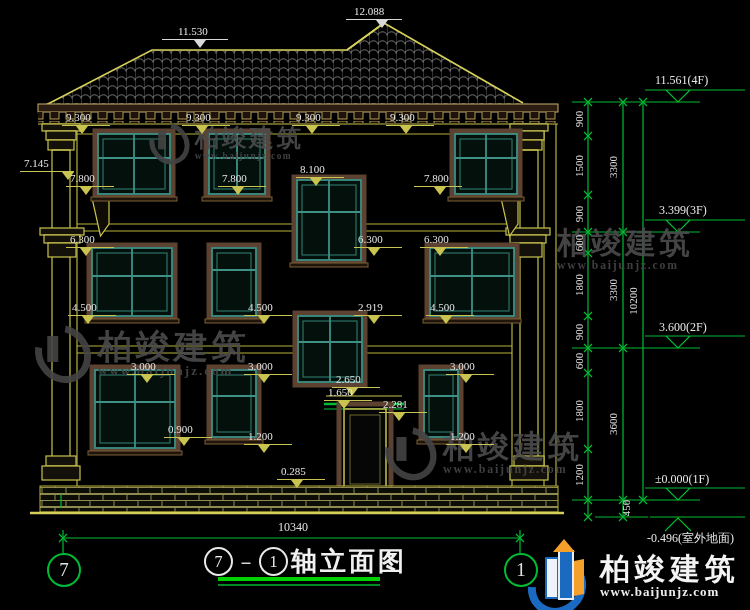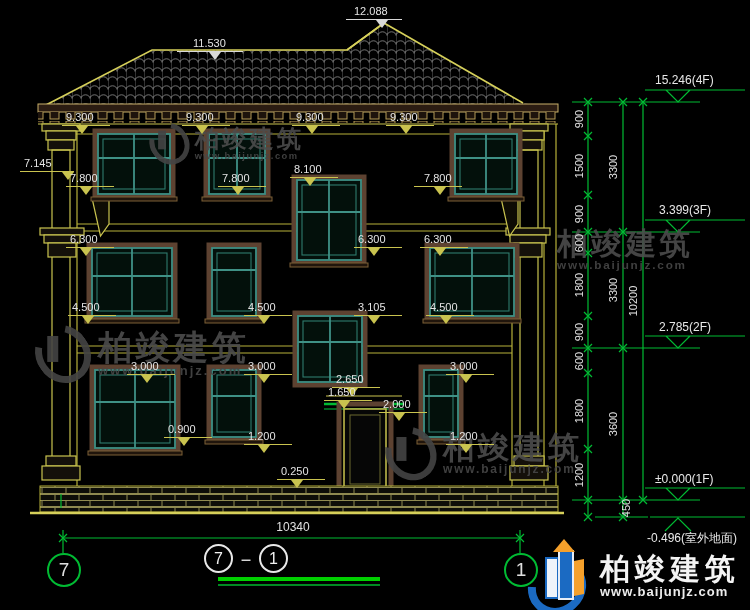--- a/index.html
+++ b/index.html
@@ -1,17 +1,17 @@
 <!DOCTYPE html>
 <html><head>
 <meta charset="utf-8">
 <style>
   html,body{margin:0;padding:0;background:#000;}
   .stage{position:relative;width:750px;height:610px;background:#000;overflow:hidden;
-         font-family:Liberation Sans, sans-serif;}
+         font-family:Liberation Serif, serif;}
   .stage svg{position:absolute;left:0;top:0;z-index:1;}
   
   .marker{position:absolute;z-index:3;}
   .mtext{color:#e4e4e4;font-size:11px;line-height:11px;white-space:nowrap;display:block;}
   .mline{position:absolute;top:13px;height:1px;background:#c9c34f;display:block;}
   .mtri{position:absolute;top:14px;width:0;height:0;display:block;
         border-left:6px solid transparent;border-right:6px solid transparent;border-top:8px solid #c9c34f;}
   .marker.roof .mline{background:#d9d9d9;}
   .marker.roof .mtri{border-top-color:#d9d9d9;}
   
@@ -268,21 +268,21 @@
         <use href="#tk" x="520" y="538"></use>
     </g>
   </svg>
 
   <div id="anno">
       <div class="marker roof" style="left: 354px; top: 6px;">
         <span class="mtext">12.088</span>
         <i class="mline" style="width: 56px; left: -8px;"></i>
         <i class="mtri" style="left: 22px;"></i>
       </div>
-      <div class="marker roof" style="left: 193px; top: 26px; margin-top: 12px;">
+      <div class="marker roof" style="left: 178px; top: 26px;">
         <span class="mtext">11.530</span>
         <i class="mline" style="width: 66px; left: -16px;"></i>
         <i class="mtri" style="left: 16px;"></i>
       </div>
       <div class="marker" style="left: 66px; top: 112px;">
         <span class="mtext">9.300</span>
         <i class="mline" style="width: 48px; left: -4px;"></i>
         <i class="mtri" style="left: 10px;"></i>
       </div>
       <div class="marker" style="left: 186px; top: 112px;">
@@ -308,21 +308,21 @@
       <div class="marker" style="left: 70px; top: 173px;">
         <span class="mtext">7.800</span>
         <i class="mline" style="width: 48px; left: -4px;"></i>
         <i class="mtri" style="left: 10px;"></i>
       </div>
       <div class="marker" style="left: 222px; top: 173px;">
         <span class="mtext">7.800</span>
         <i class="mline" style="width: 48px; left: -4px;"></i>
         <i class="mtri" style="left: 10px;"></i>
       </div>
-      <div class="marker" style="left: 294px; top: 164px;">
+      <div class="marker" style="left: 300px; top: 164px;">
         <span class="mtext">8.100</span>
         <i class="mline" style="width: 48px; left: -4px;"></i>
         <i class="mtri" style="left: 10px;"></i>
       </div>
       <div class="marker" style="left: 424px; top: 173px;">
         <span class="mtext">7.800</span>
         <i class="mline" style="width: 48px; left: -10px;"></i>
         <i class="mtri" style="left: 10px;"></i>
       </div>
       <div class="marker" style="left: 70px; top: 234px;">
@@ -344,21 +344,21 @@
         <span class="mtext">4.500</span>
         <i class="mline" style="width: 48px; left: -4px;"></i>
         <i class="mtri" style="left: 10px;"></i>
       </div>
       <div class="marker" style="left: 248px; top: 302px;">
         <span class="mtext">4.500</span>
         <i class="mline" style="width: 48px; left: -4px;"></i>
         <i class="mtri" style="left: 10px;"></i>
       </div>
       <div class="marker" style="left: 358px; top: 302px;">
-        <span class="mtext">3.105</span>
+        <span class="mtext">2.919</span>
         <i class="mline" style="width: 48px; left: -4px;"></i>
         <i class="mtri" style="left: 10px;"></i>
       </div>
       <div class="marker" style="left: 430px; top: 302px;">
         <span class="mtext">4.500</span>
         <i class="mline" style="width: 48px; left: -4px;"></i>
         <i class="mtri" style="left: 10px;"></i>
       </div>
       <div class="marker" style="left: 131px; top: 361px;">
         <span class="mtext">3.000</span>
@@ -374,52 +374,52 @@
         <span class="mtext">2.650</span>
         <i class="mline" style="width: 48px; left: -4px;"></i>
         <i class="mtri" style="left: 10px;"></i>
       </div>
       <div class="marker" style="left: 328px; top: 387px;">
         <span class="mtext">1.650</span>
         <i class="mline" style="width: 48px; left: -4px;"></i>
         <i class="mtri" style="left: 10px;"></i>
       </div>
       <div class="marker" style="left: 383px; top: 399px;">
-        <span class="mtext">2.000</span>
+        <span class="mtext">2.281</span>
         <i class="mline" style="width: 48px; left: -4px;"></i>
         <i class="mtri" style="left: 10px;"></i>
       </div>
       <div class="marker" style="left: 450px; top: 361px;">
         <span class="mtext">3.000</span>
         <i class="mline" style="width: 48px; left: -4px;"></i>
         <i class="mtri" style="left: 10px;"></i>
       </div>
       <div class="marker" style="left: 168px; top: 424px;">
         <span class="mtext">0.900</span>
         <i class="mline" style="width: 48px; left: -4px;"></i>
         <i class="mtri" style="left: 10px;"></i>
       </div>
       <div class="marker" style="left: 248px; top: 431px;">
         <span class="mtext">1.200</span>
         <i class="mline" style="width: 48px; left: -4px;"></i>
         <i class="mtri" style="left: 10px;"></i>
       </div>
       <div class="marker" style="left: 281px; top: 466px;">
-        <span class="mtext">0.250</span>
+        <span class="mtext">0.285</span>
         <i class="mline" style="width: 48px; left: -4px;"></i>
         <i class="mtri" style="left: 10px;"></i>
       </div>
       <div class="marker" style="left: 450px; top: 431px;">
         <span class="mtext">1.200</span>
         <i class="mline" style="width: 48px; left: -4px;"></i>
         <i class="mtri" style="left: 10px;"></i>
       </div>
-      <span class="flabel" style="left: 655px; top: 74px;">15.246(4F)</span>
+      <span class="flabel" style="left: 655px; top: 74px;">11.561(4F)</span>
       <span class="flabel" style="left: 659px; top: 204px;">3.399(3F)</span>
-      <span class="flabel" style="left: 659px; top: 321px;">2.785(2F)</span>
+      <span class="flabel" style="left: 659px; top: 321px;">3.600(2F)</span>
       <span class="flabel" style="left: 655px; top: 473px;">±0.000(1F)</span>
       <span class="flabel" style="left: 647px; top: 532px;">-0.496(室外地面)</span>
       <span class="dimnum" style="left: 579px; top: 119px;">900</span>
       <span class="dimnum" style="left: 579px; top: 166px;">1500</span>
       <span class="dimnum" style="left: 579px; top: 214px;">900</span>
       <span class="dimnum" style="left: 613px; top: 167px;">3300</span>
       <span class="dimnum" style="left: 579px; top: 243px;">600</span>
       <span class="dimnum" style="left: 579px; top: 285px;">1800</span>
       <span class="dimnum" style="left: 579px; top: 332px;">900</span>
       <span class="dimnum" style="left: 613px; top: 290px;">3300</span>
@@ -464,20 +464,21 @@
     <span>7</span>
   </div>
   <div class="bubble" style="left:504px;top:553px;">
     <span>1</span>
   </div>
 
   <div class="title-row">
     <span class="tbubble">7</span>
     <span class="tdash">－</span>
     <span class="tbubble">1</span>
+    <span class="title-text">轴立面图</span>
   </div>
   <div class="tline1"></div>
   <div class="tline2"></div>
 
   <div class="brand">
     <div class="brand-icon">
       <div class="brand-swoosh"></div>
       <div class="brand-b1"></div>
       <div class="brand-b2"></div>
       <div class="brand-b3"></div>

